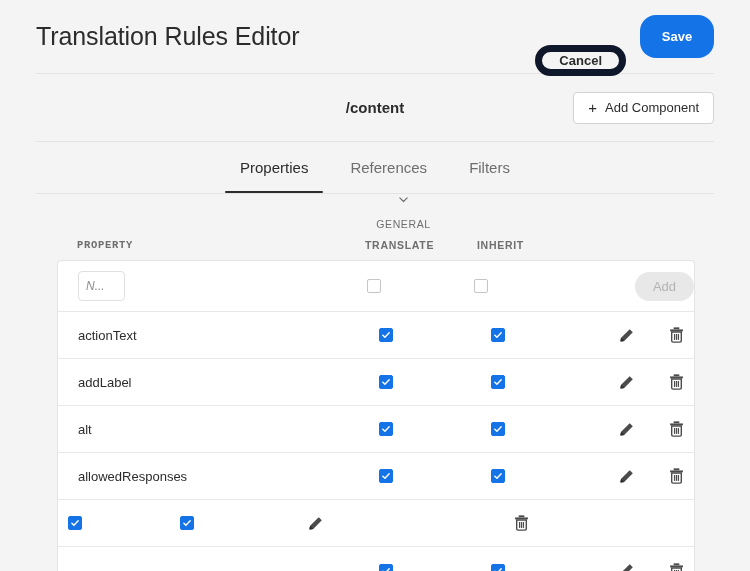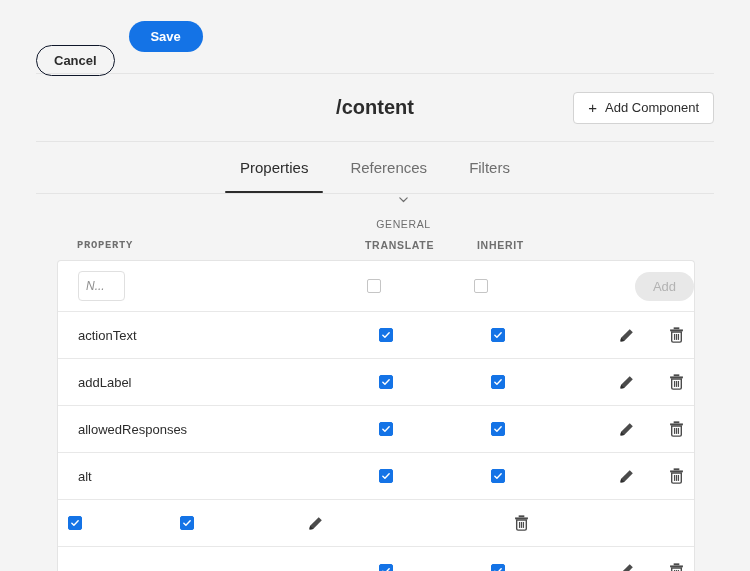--- a/index.html
+++ b/index.html
@@ -37,35 +37,35 @@
     display: flex;
     align-items: center;
     gap: 14px;
   }
   .btn-cancel {
     box-sizing: border-box;
     height: 31px;
     min-width: 74px;
     padding: 0 17px;
     border-radius: 16px;
-    border: 1px solid #0f172a;
+    border: 7px solid #0f172a;
     background: transparent;
     color: #2c2c2c;
     font-size: 13px;
     font-family: "Liberation Sans", sans-serif;
     font-weight: 700;
     cursor: pointer;
     display: flex;
     align-items: center;
     justify-content: center;
     margin-top: 47px;
   }
   .btn-save {
     box-sizing: border-box;
-    height: 31px;
+    height: 43px;
     min-width: 74px;
     padding: 0 19px;
     border-radius: 16px;
     border: none;
     background: #1473e6;
     color: #ffffff;
     font-size: 13px;
     font-family: "Liberation Sans", sans-serif;
     font-weight: 700;
     cursor: pointer;
@@ -83,21 +83,21 @@
   .path-row {
     position: relative;
     height: 67px;
     box-sizing: border-box;
     padding: 0 36px;
     display: flex;
     align-items: center;
     justify-content: center;
   }
   .path-label {
-    font-size: 20px;
+    font-size: 15px;
     font-weight: 700;
     color: #2c2c2c;
   }
   .btn-add-component {
     position: absolute;
     right: 36px;
     top: 50%;
     transform: translateY(-50%);
     box-sizing: border-box;
     height: 32px;
@@ -313,20 +313,21 @@
     display: flex;
     align-items: center;
     justify-content: center;
     line-height: 0;
   }
 </style>
 </head>
 <body>
 
 <div class="page-header">
+  <div class="page-title">Translation Rules Editor</div>
   <div class="header-actions">
     <button class="btn-cancel">Cancel</button>
     <button class="btn-save">Save</button>
   </div>
 </div>
 <div class="divider"></div>
 
 <div class="path-row">
   <div class="path-label">/content</div>
   <button class="btn-add-component">
@@ -448,21 +449,21 @@
           <path d="M3.9 6.4 h10.2 v9.1 a1.5 1.5 0 0 1 -1.5 1.5 h-7.2 a1.5 1.5 0 0 1 -1.5 -1.5 z" fill="none" stroke="#4b4b4b" stroke-width="1.5"></path>
           <rect x="6.3" y="8.4" width="1.3" height="6.3" fill="#4b4b4b"></rect>
           <rect x="8.35" y="8.4" width="1.3" height="6.3" fill="#4b4b4b"></rect>
           <rect x="10.4" y="8.4" width="1.3" height="6.3" fill="#4b4b4b"></rect>
         </svg>
       </button>
     </div>
   </div>
 
   <div class="trow">
-    <div class="cell-property">allowedResponses</div>
+    <div class="cell-property">alt</div>
     <div class="cell-translate">
       <span class="cb checked">
         <svg width="10" height="10" viewBox="0 0 12 12" aria-hidden="true">
             <path d="M2.2 6.2 L4.7 8.7 L9.8 3.4" fill="none" stroke="#ffffff" stroke-width="1.7" stroke-linecap="round" stroke-linejoin="round"></path>
           </svg>
       </span>
     </div>
     <div class="cell-inherit">
       <span class="cb checked">
         <svg width="10" height="10" viewBox="0 0 12 12" aria-hidden="true">
@@ -486,21 +487,21 @@
           <path d="M3.9 6.4 h10.2 v9.1 a1.5 1.5 0 0 1 -1.5 1.5 h-7.2 a1.5 1.5 0 0 1 -1.5 -1.5 z" fill="none" stroke="#4b4b4b" stroke-width="1.5"></path>
           <rect x="6.3" y="8.4" width="1.3" height="6.3" fill="#4b4b4b"></rect>
           <rect x="8.35" y="8.4" width="1.3" height="6.3" fill="#4b4b4b"></rect>
           <rect x="10.4" y="8.4" width="1.3" height="6.3" fill="#4b4b4b"></rect>
         </svg>
       </button>
     </div>
   </div>
 
   <div class="trow">
-    <div class="cell-property">alt</div>
+    <div class="cell-property">allowedResponses</div>
     <div class="cell-translate">
       <span class="cb checked">
         <svg width="10" height="10" viewBox="0 0 12 12" aria-hidden="true">
             <path d="M2.2 6.2 L4.7 8.7 L9.8 3.4" fill="none" stroke="#ffffff" stroke-width="1.7" stroke-linecap="round" stroke-linejoin="round"></path>
           </svg>
       </span>
     </div>
     <div class="cell-inherit">
       <span class="cb checked">
         <svg width="10" height="10" viewBox="0 0 12 12" aria-hidden="true">

